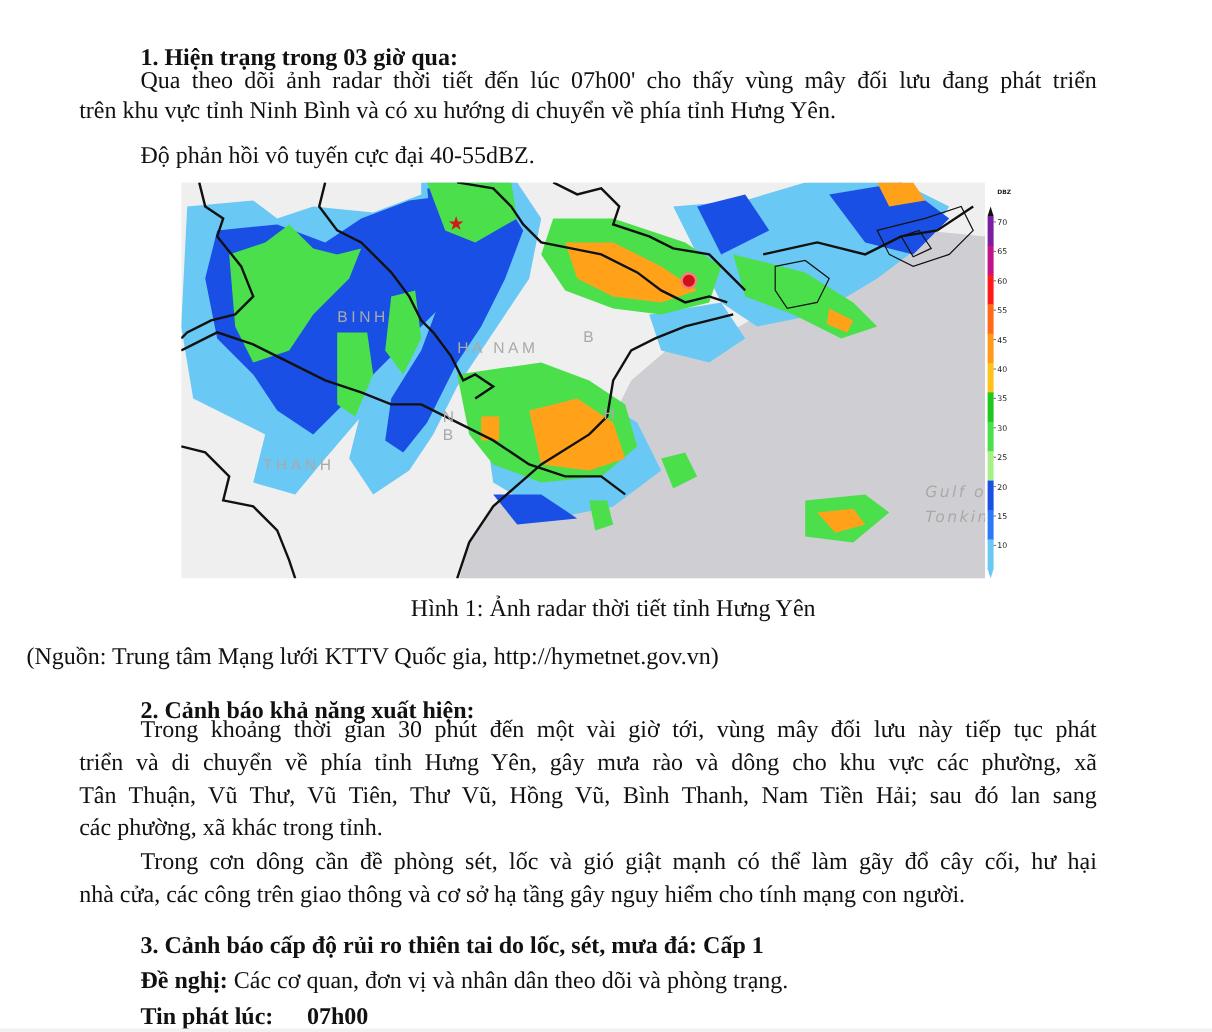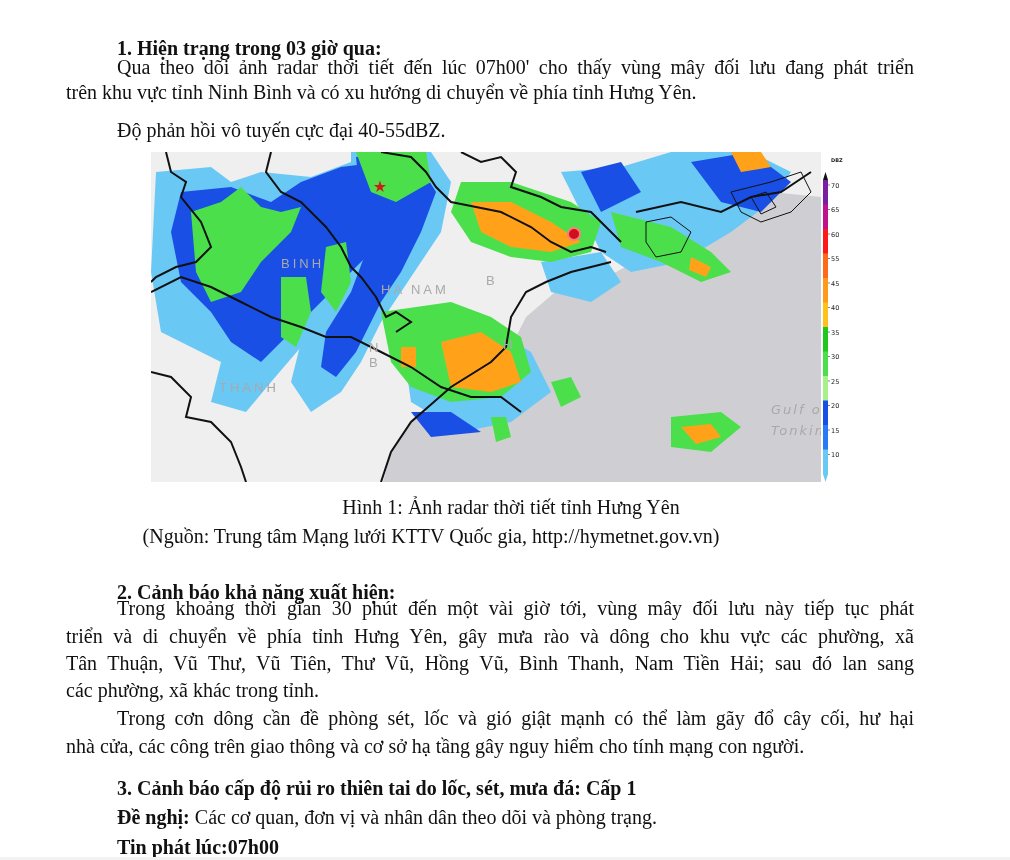--- a/index.html
+++ b/index.html
@@ -144,35 +144,35 @@
       <line x1="677" x2="679" y1="253.5" y2="253.5" stroke="#333" stroke-width="0.6"></line>
       <text x="680" y="256" font-size="6.5" fill="#222" font-family="DejaVu Sans, sans-serif">20</text>
       <line x1="677" x2="679" y1="278" y2="278" stroke="#333" stroke-width="0.6"></line>
       <text x="680" y="280.5" font-size="6.5" fill="#222" font-family="DejaVu Sans, sans-serif">15</text>
       <line x1="677" x2="679" y1="302.5" y2="302.5" stroke="#333" stroke-width="0.6"></line>
       <text x="680" y="305" font-size="6.5" fill="#222" font-family="DejaVu Sans, sans-serif">10</text>
     </g>
 </svg>
 
 <div class="line" style="left:0; width:1010px; text-align:center; top:495px; padding-left:12px; box-sizing:border-box;">Hình 1: Ảnh radar thời tiết tỉnh Hưng Yên</div>
-<div class="line" style="left:0; width:840px; text-align:center; top:524px; padding-left:22px; box-sizing:border-box;">(Nguồn: Trung tâm Mạng lưới KTTV Quốc gia, http://hymetnet.gov.vn)</div>
+<div class="line" style="left:0; width:840px; text-align:left; top:535px; padding-left:22px; box-sizing:border-box;">(Nguồn: Trung tâm Mạng lưới KTTV Quốc gia, http://hymetnet.gov.vn)</div>
 
 <div class="line bold" style="left:117px; top:580px;font-family:Liberation Serif, serif;">2. Cảnh báo khả năng xuất hiện:</div>
 
 <div class="justify-line indent" style="top:596px;">Trong khoảng thời gian 30 phút đến một vài giờ tới, vùng mây đối lưu này tiếp tục phát</div>
 <div class="justify-line" style="top:624px;">triển và di chuyển về phía tỉnh Hưng Yên, gây mưa rào và dông cho khu vực các phường, xã</div>
 <div class="justify-line" style="top:651px;">Tân Thuận, Vũ Thư, Vũ Tiên, Thư Vũ, Hồng Vũ, Bình Thanh, Nam Tiền Hải; sau đó lan sang</div>
 <div class="justify-line last" style="top:678px;">các phường, xã khác trong tỉnh.</div>
 
 <div class="justify-line indent" style="top:706px;">Trong cơn dông cần đề phòng sét, lốc và gió giật mạnh có thể làm gãy đổ cây cối, hư hại</div>
 <div class="justify-line last" style="top:734px;">nhà cửa, các công trên giao thông và cơ sở hạ tầng gây nguy hiểm cho tính mạng con người.</div>
 
 <div class="line bold" style="left:117px; top:776px;">3. Cảnh báo cấp độ rủi ro thiên tai do lốc, sét, mưa đá: Cấp 1</div>
 
 <div class="line" style="left:117px; top:805px;">
   <span class="bold">Đề nghị:</span><span> Các cơ quan, đơn vị và nhân dân theo dõi và phòng trạng.</span>
 </div>
 
 <div class="line bold" style="left:117px; top:835px;">
-  <span>Tin phát lúc:</span><span style="text-align:center;">07h00</span>
+  <span>Tin phát lúc:</span><span style="margin-left:28px;text-align:center;">07h00</span>
 </div>
 
 <div class="bottom-rule"></div>
 
 </body></html>

